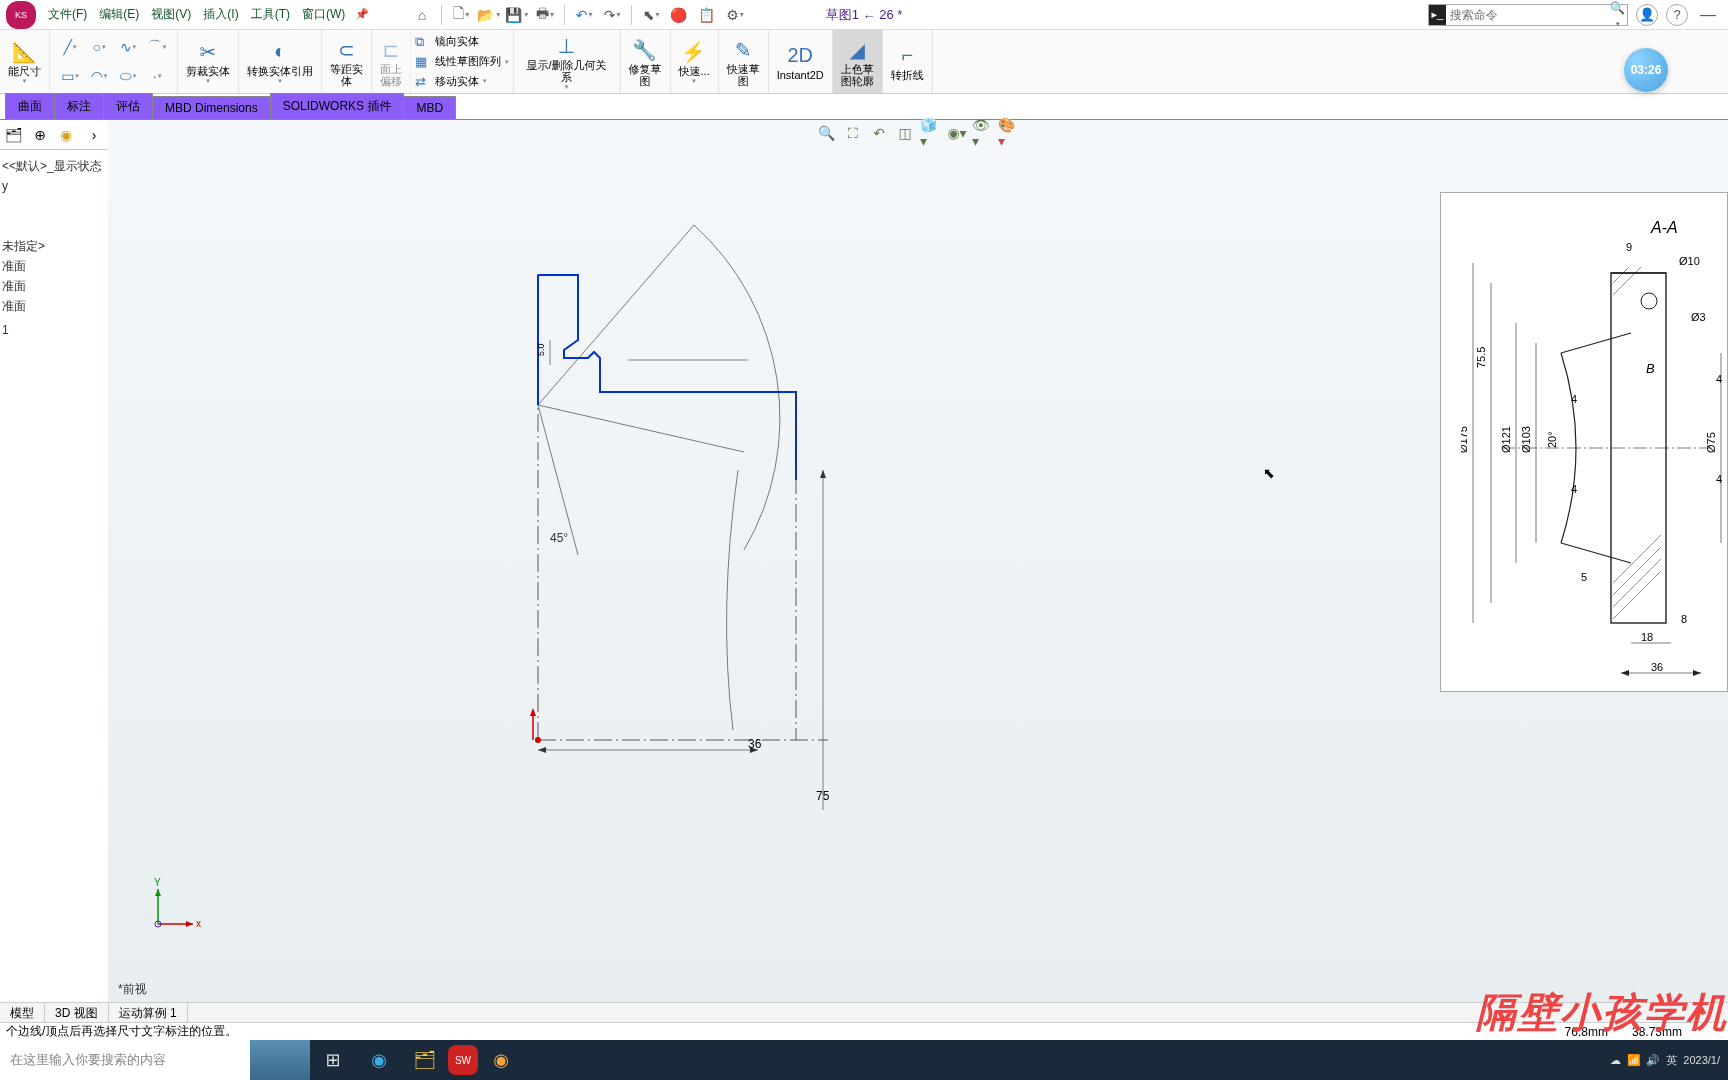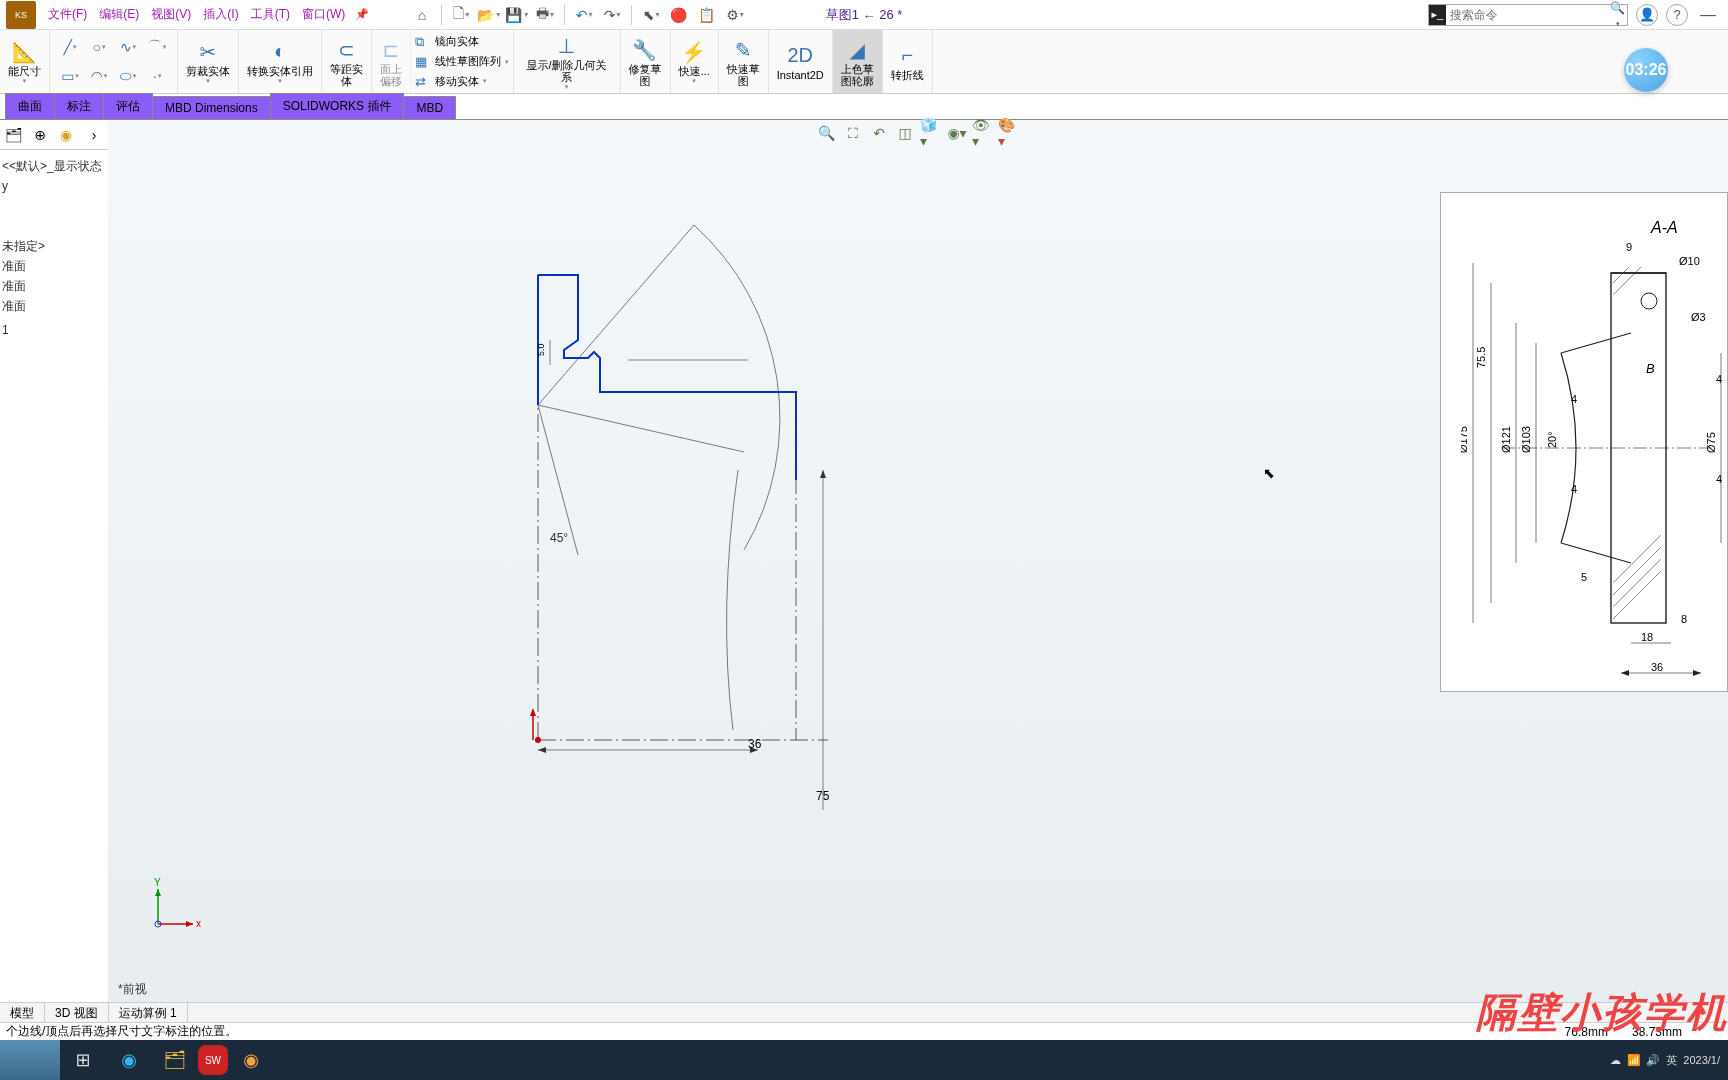--- a/index.html
+++ b/index.html
@@ -1,21 +1,21 @@
 <!DOCTYPE html>
 <html><head>
 <meta charset="utf-8">
 <style>
 * { margin: 0; padding: 0; box-sizing: border-box; font-family: "Microsoft YaHei", Arial, sans-serif; }
 body { width: 1728px; height: 1080px; overflow: hidden; background: #fff; position: relative; }
 
 
 .menubar { height: 30px; display: flex; align-items: center; background: #fff; border-bottom: 1px solid #ddd; font-size: 12px; }
-.logo-box { width: 30px; height: 28px; background: #a16207; color: #fff; font-size: 9px; display: flex; align-items: center; justify-content: center; margin: 0 6px; border-radius: 2px; }
-.menu-item { padding: 0 6px; color: #a21caf; cursor: pointer; }
+.logo-box { width: 30px; height: 28px; background: #be185d; color: #fff; font-size: 9px; display: flex; align-items: center; justify-content: center; margin: 0 6px; border-radius: 12px; }
+.menu-item { padding: 0 6px; color: #14532d; cursor: pointer; }
 .pin-icon { margin-left: 4px; font-size: 11px; color: #666; }
 
 
 .qat { display: flex; align-items: center; gap: 2px; margin-left: 40px; }
 .qat-btn { width: 26px; height: 24px; display: flex; align-items: center; justify-content: center; font-size: 14px; color: #555; border: none; background: none; cursor: pointer; position: relative; }
 .qat-btn .drop { font-size: 8px; margin-left: 1px; color: #888; }
 .qat-sep { width: 1px; height: 20px; background: #ccc; margin: 0 4px; }
 
 
 .doc-title { position: absolute; left: 50%; transform: translateX(-50%); font-size: 13px; color: #4c1d95; }
@@ -36,21 +36,21 @@
 .rib-big .lbl { text-align: center; line-height: 12px; }
 .rib-big.active { background: #d8d8d8; }
 .rib-big.disabled { opacity: 0.45; }
 .grid2x3 { display: grid; grid-template-columns: repeat(4, 28px); grid-template-rows: repeat(2, 28px); gap: 1px; }
 .micro { width: 28px; height: 28px; display: flex; align-items: center; justify-content: center; font-size: 14px; color: #3a76b5; cursor: pointer; }
 .micro .drop { font-size: 7px; margin-left: 1px; color: #888; }
 .rib-text-stack { display: flex; flex-direction: column; gap: 0; padding: 2px 4px; }
 .rib-text-item { display: flex; align-items: center; gap: 4px; height: 20px; font-size: 11px; cursor: pointer; }
 .rib-text-item .ic { font-size: 13px; color: #3a76b5; width: 16px; }
 
-.timer-badge { position: absolute; right: 60px; top: 48px; width: 44px; height: 44px; border-radius: 50%; background: radial-gradient(circle at 30% 30%, #8fd4ff, #4aa3e0); color: #fff; display: flex; align-items: center; justify-content: center; font-size: 16px; font-weight: bold; box-shadow: 0 2px 6px rgba(0,0,0,0.2); }
+.timer-badge { position: absolute; right: 60px; top: 48px; width: 44px; height: 44px; border-radius: 50%; background: radial-gradient(circle at 30% 30%, #8fd4ff, #4aa3e0); color: #fff; display: flex; align-items: center; justify-content: center; font-size: 12px; font-weight: bold; box-shadow: 0 2px 6px rgba(0,0,0,0.2); }
 
 
 .feat-tabs { height: 26px; display: flex; align-items: end; border-bottom: 1px solid #888; font-size: 12px; }
 .ftab { padding: 4px 12px; border: 1px solid #888; border-bottom: none; background: #8b5cf6; margin-right: -1px; cursor: pointer; }
 .ftab.blank { border: none; background: none; width: 6px; padding: 0; }
 
 
 .left-panel { position: absolute; left: 0; top: 120px; width: 108px; bottom: 40px; background: #fff; font-size: 12px; }
 .lp-tabs { height: 30px; display: flex; align-items: center; border-bottom: 1px solid #ccc; gap: 6px; padding: 0 4px; }
 .lp-tabs span { width: 20px; height: 20px; display: flex; align-items: center; justify-content: center; font-size: 14px; cursor: pointer; }
@@ -382,20 +382,23 @@
   <span>个边线/顶点后再选择尺寸文字标注的位置。</span>
   <div class="status-right">
     <span>76.8mm</span>
     <span>38.73mm</span>
   </div>
 </div>
 
 <div class="watermark">隔壁小孩学机</div>
 
 <div class="taskbar">
+  <div class="win-search">
+    <span>在这里输入你要搜索的内容</span>
+  </div>
   <div class="tb-scenic"></div>
   <span class="tb-icon" style="color:#ddd">⊞</span>
   <span class="tb-icon" style="color:#3ab0e8">◉</span>
   <span class="tb-icon" style="color:#f5c542">🗂</span>
   <span class="tb-icon" style="background:#c22;color:#fff;width:30px;height:30px;font-size:10px;border-radius:8px">SW</span>
   <span class="tb-icon" style="color:#f5a342">◉</span>
   <div class="tb-tray">
     <span>☁</span>
     <span>📶</span>
     <span>🔊</span>

